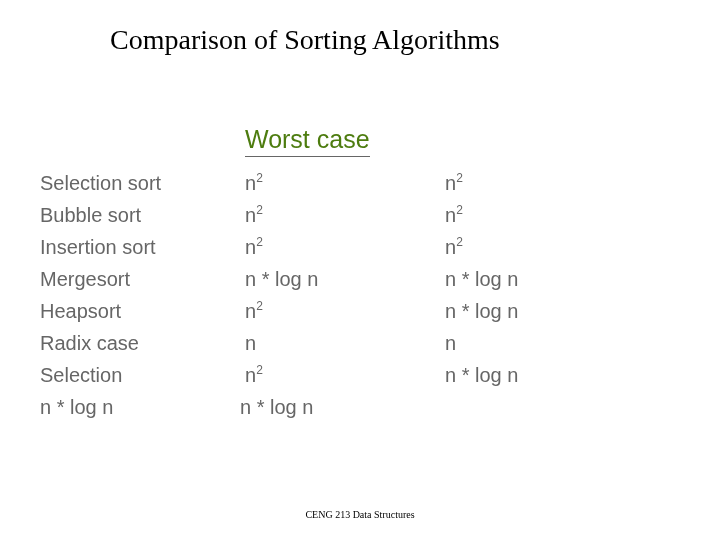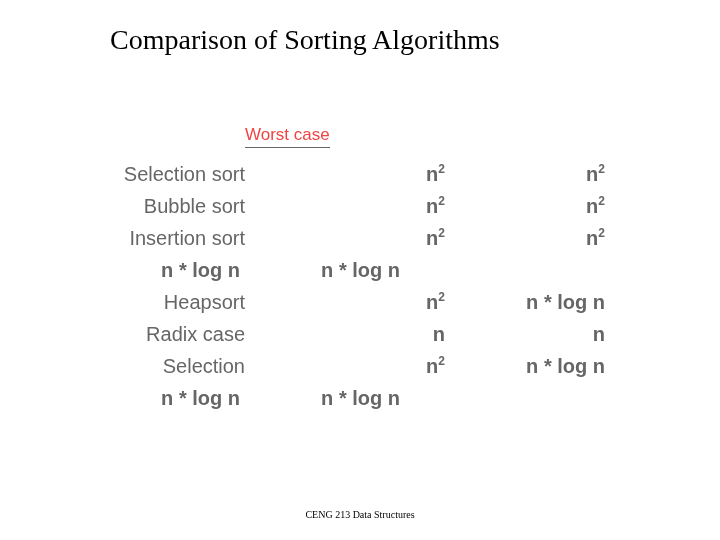--- a/index.html
+++ b/index.html
@@ -25,22 +25,22 @@
     }
     .table-wrap {
       position: absolute;
       top: 125px;
       left: 40px;
       width: 630px;
       color: #666;
     }
     .headers {
       display: flex;
-      font-size: 17px;
-      color: #ef4444;
+      font-size: 25px;
+      color: #4d7c0f;
       margin-bottom: 6px;
     }
     .col-algo {
       width: 205px;
     }
     .col-worst {
       width: 200px;
     }
     .col-avg {
       width: 160px;
@@ -51,34 +51,32 @@
       padding-bottom: 2px;
     }
     .rows {
       margin-top: 10px;
     }
     .row {
       display: flex;
       font-size: 20px;
       color: #666;
       line-height: 32px;
-      text-align: right;
     }
     .row .col-algo {
       width: 205px;
     }
     .row .col-worst {
       width: 200px;
     }
     .row .col-avg {
       width: 160px;
     }
     .expr {
       white-space: nowrap;
-      font-weight: bold;
     }
     .expr sup {
       font-size: 12px;
       vertical-align: super;
       line-height: 0;
     }
     .footer {
       position: absolute;
       bottom: 20px;
       left: 0;
@@ -111,20 +109,21 @@
         <div class="col-algo">Bubble sort</div>
         <div class="col-worst"><span class="expr">n<sup>2</sup></span></div>
         <div class="col-avg"><span class="expr">n<sup>2</sup></span></div>
       </div>
       <div class="row">
         <div class="col-algo">Insertion sort</div>
         <div class="col-worst"><span class="expr">n<sup>2</sup></span></div>
         <div class="col-avg"><span class="expr">n<sup>2</sup></span></div>
       </div>
       <div class="row">
+        <div class="col-algo">Mergesort</div>
         <div class="col-worst"><span class="expr">n * log n</span></div>
         <div class="col-avg"><span class="expr">n * log n</span></div>
       </div>
       <div class="row">
         <div class="col-algo">Heapsort</div>
         <div class="col-worst"><span class="expr">n<sup>2</sup></span></div>
         <div class="col-avg"><span class="expr">n * log n</span></div>
       </div>
       <div class="row">
         <div class="col-algo">Radix case</div>

